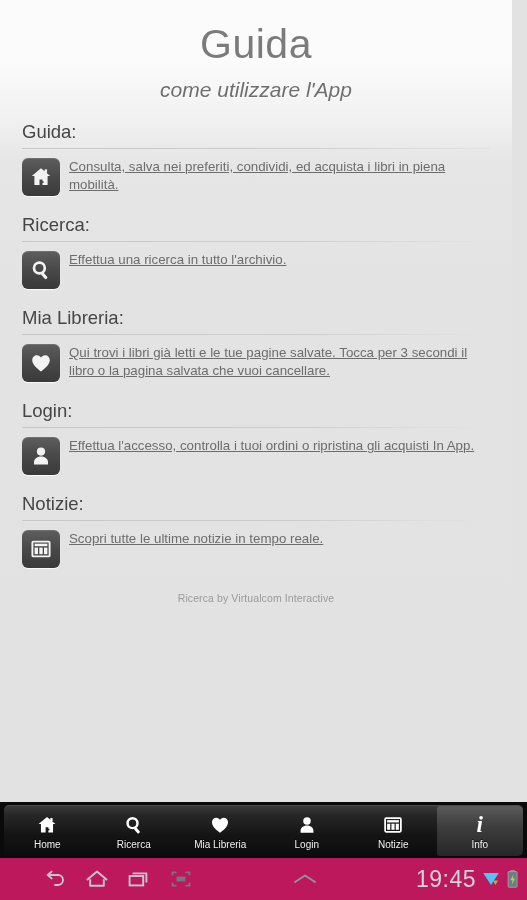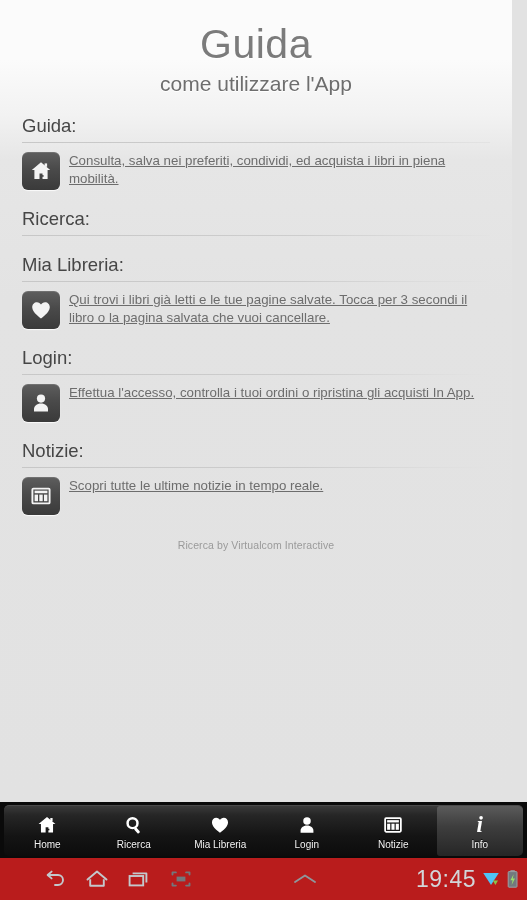--- a/index.html
+++ b/index.html
@@ -27,22 +27,23 @@
     padding-top:19px;
     line-height:50px;
     text-shadow:0 1px 0 #ffffff;
   }
   #page-subtitle {
     text-align:center;
     font-size:21px;
     font-weight:400;
     color:#6e6e6e;
     line-height:26px;
-    margin-top:2px;
+    margin-top:8px;
     text-shadow:0 1px 0 #ffffff;
+    font-style:italic;
   }
 
   .section { margin-top:18px; padding:0 22px 0 22px; }
   .section-head {
     font-size:18.5px;
     color:#464646;
     font-weight:400;
     line-height:22px;
     padding-bottom:4px;
     position:relative;
@@ -123,21 +124,21 @@
     font-style:italic;
     font-size:23px;
     line-height:22px;
     color:#ffffff;
     font-weight:700;
   }
 
   
   #sysbar {
     position:absolute; left:0; top:858px; width:527px; height:42px;
-    background:#b91c1c;
+    background:#be185d;
     display:flex; align-items:center;padding-left:32px;
   }
   #sysbar-left { display:flex; align-items:center; padding-left:10px; gap:16px; }
   #sysbar-mid { flex:1; display:flex; align-items:center; justify-content:center; }
   #sysbar-right { display:flex; align-items:center; padding-right:8px; gap:5px; }
   #sys-clock {
     font-size:23px;
     color:#d2d6d9;
     font-weight:400;
     letter-spacing:0.5px;
@@ -165,20 +166,29 @@
             <rect x="12.9" y="16.1" width="1.7" height="1.7" fill="#4a4a4a"></rect>
           </svg>
       </div>
       <div class="desc">Consulta, salva nei preferiti, condividi, ed acquista i libri in piena mobilità.</div>
     </div>
   </div>
 
   <div class="section">
     <div class="section-head">Ricerca:</div>
     <div class="section-rule"></div>
+    <div class="section-body">
+      <div class="icon-box">
+        <svg width="24" height="24" viewBox="0 0 24 24">
+            <circle cx="10.4" cy="10" r="5.4" fill="none" stroke="#f3f3f3" stroke-width="2.7"></circle>
+            <rect x="13.7" y="14.2" width="3.2" height="7.4" rx="1.5" fill="#f3f3f3" transform="rotate(-42 15.3 17.9)"></rect>
+          </svg>
+      </div>
+      <div class="desc">Effettua una ricerca in tutto l'archivio.</div>
+    </div>
   </div>
 
   <div class="section">
     <div class="section-head">Mia Libreria:</div>
     <div class="section-rule"></div>
     <div class="section-body">
       <div class="icon-box">
         <svg width="24" height="24" viewBox="0 0 24 24">
             <path fill="#f3f3f3" d="M12 20.4S3.2 14.6 3.2 9.2c0-3 2.2-5 4.7-5 1.9 0 3.3 1.1 4.1 2.3.8-1.2 2.2-2.3 4.1-2.3 2.5 0 4.7 2 4.7 5 0 5.4-8.8 11.2-8.8 11.2z"></path>
           </svg>

